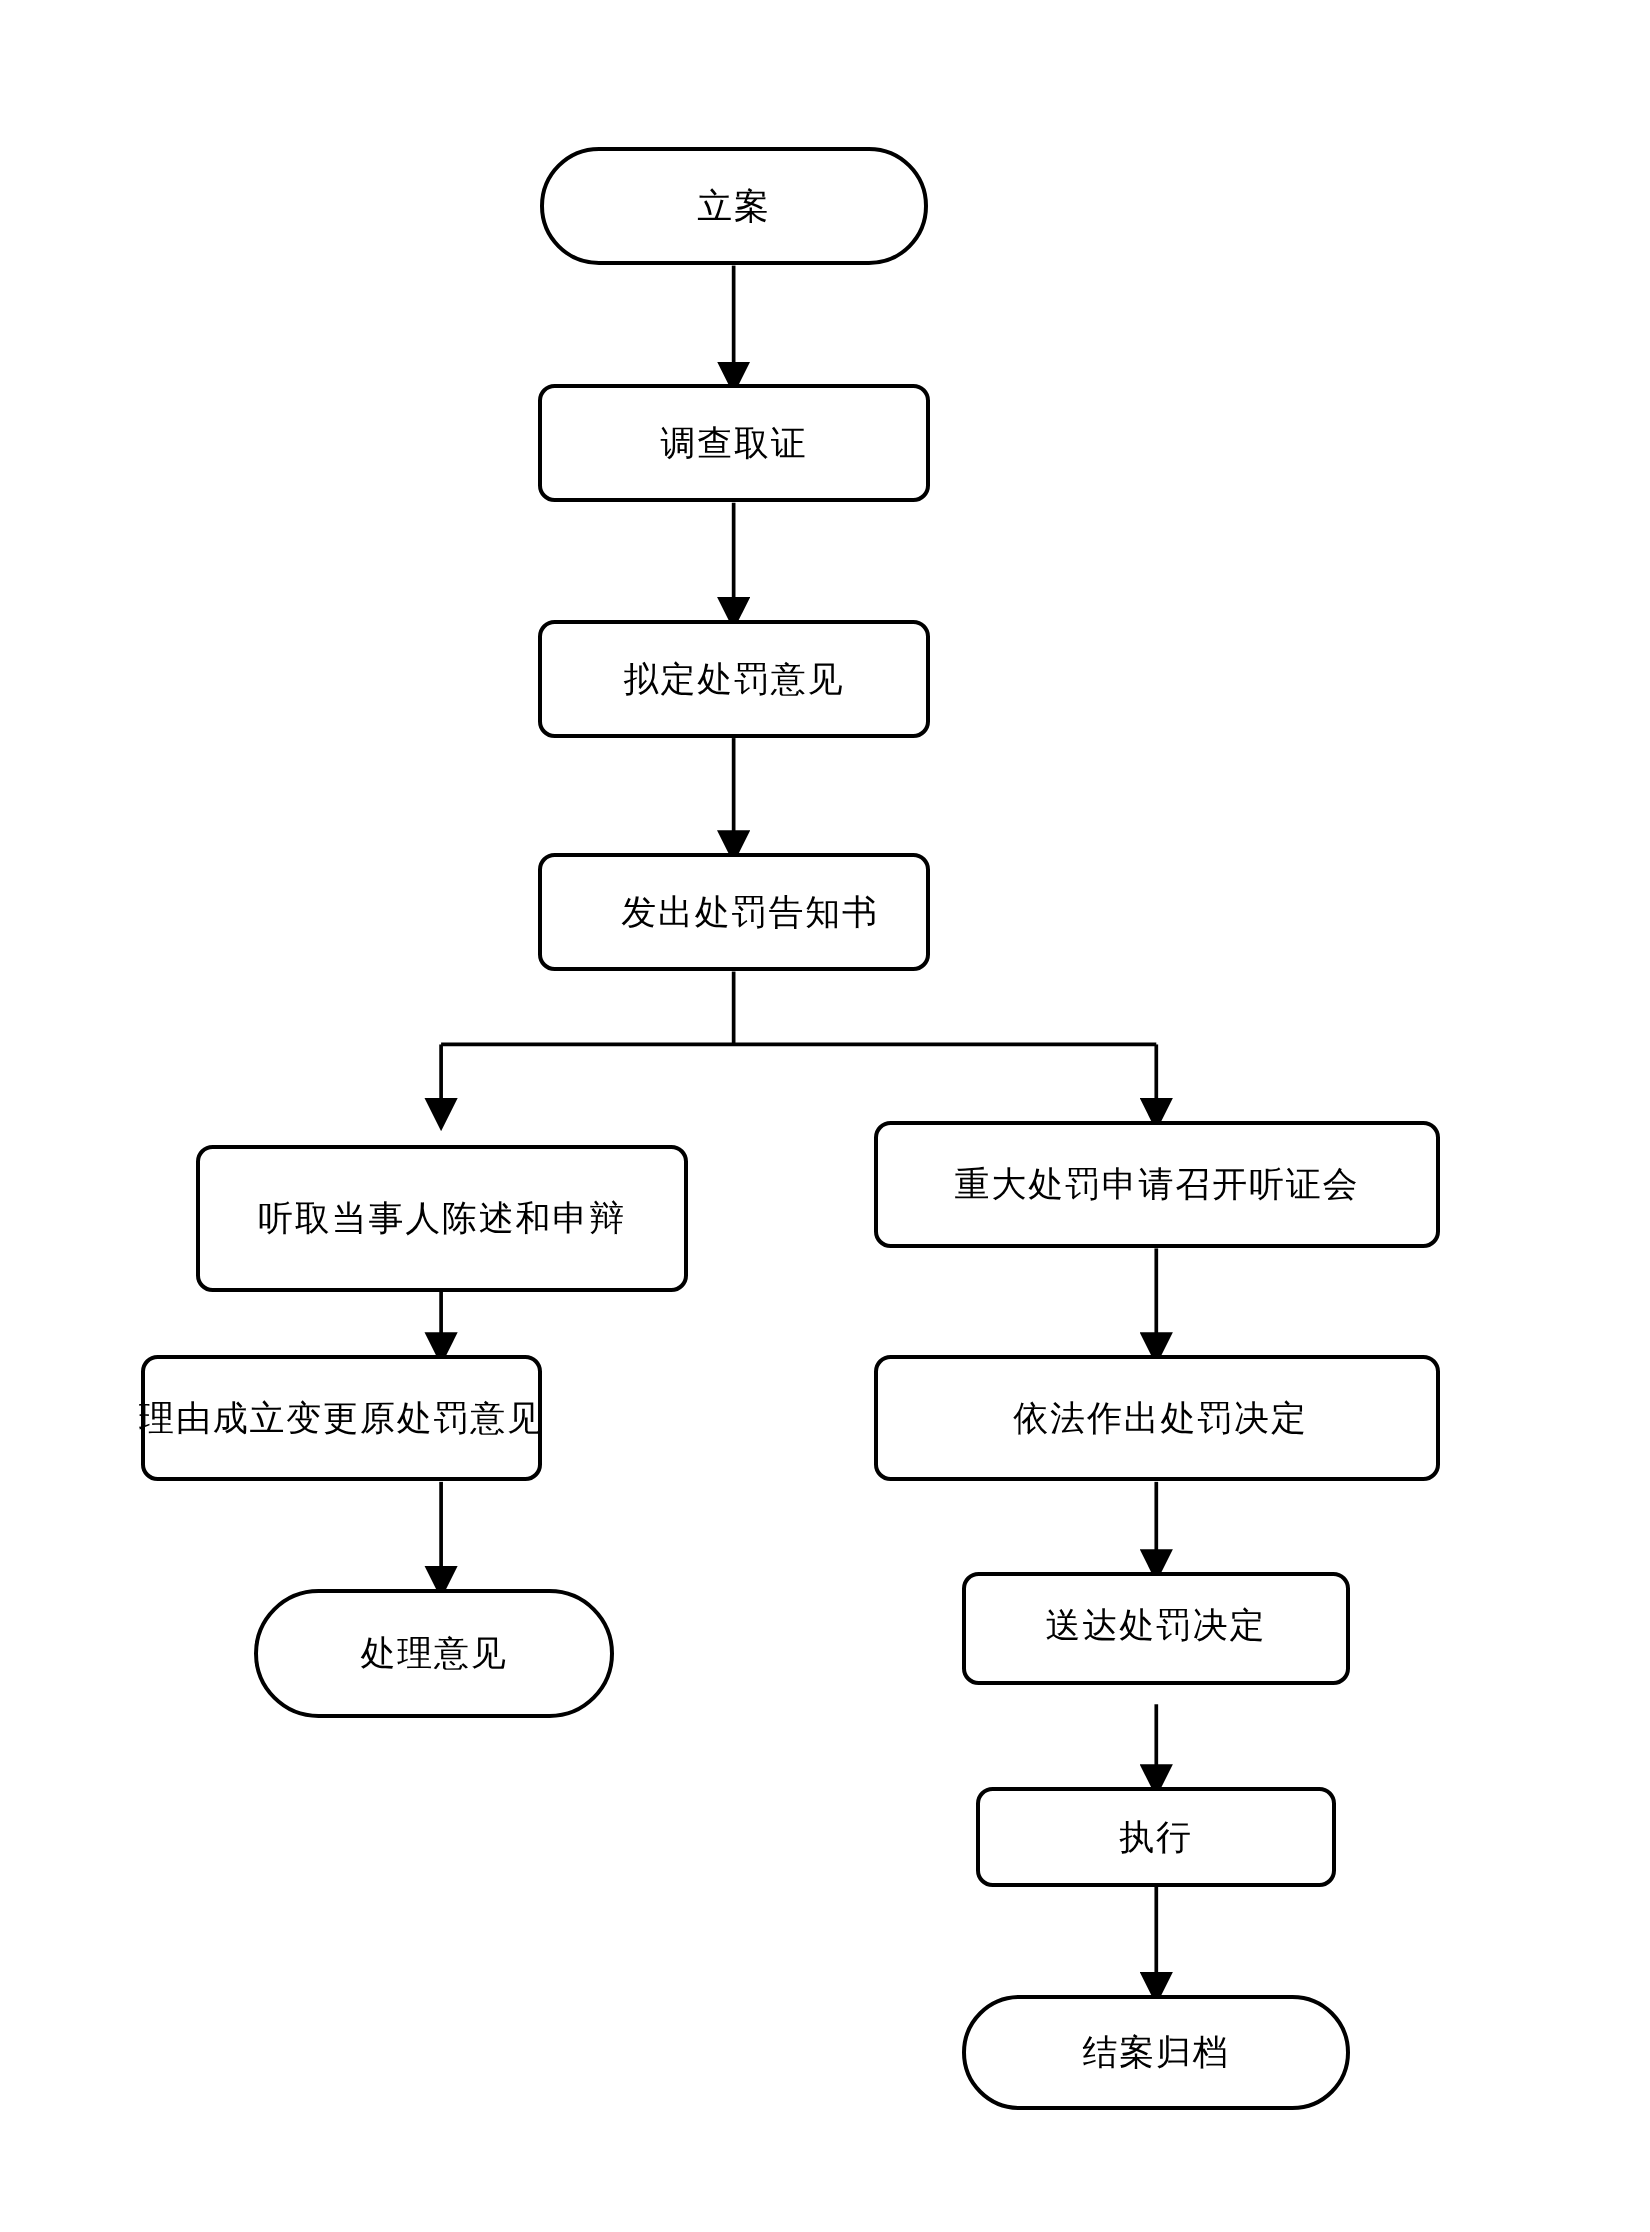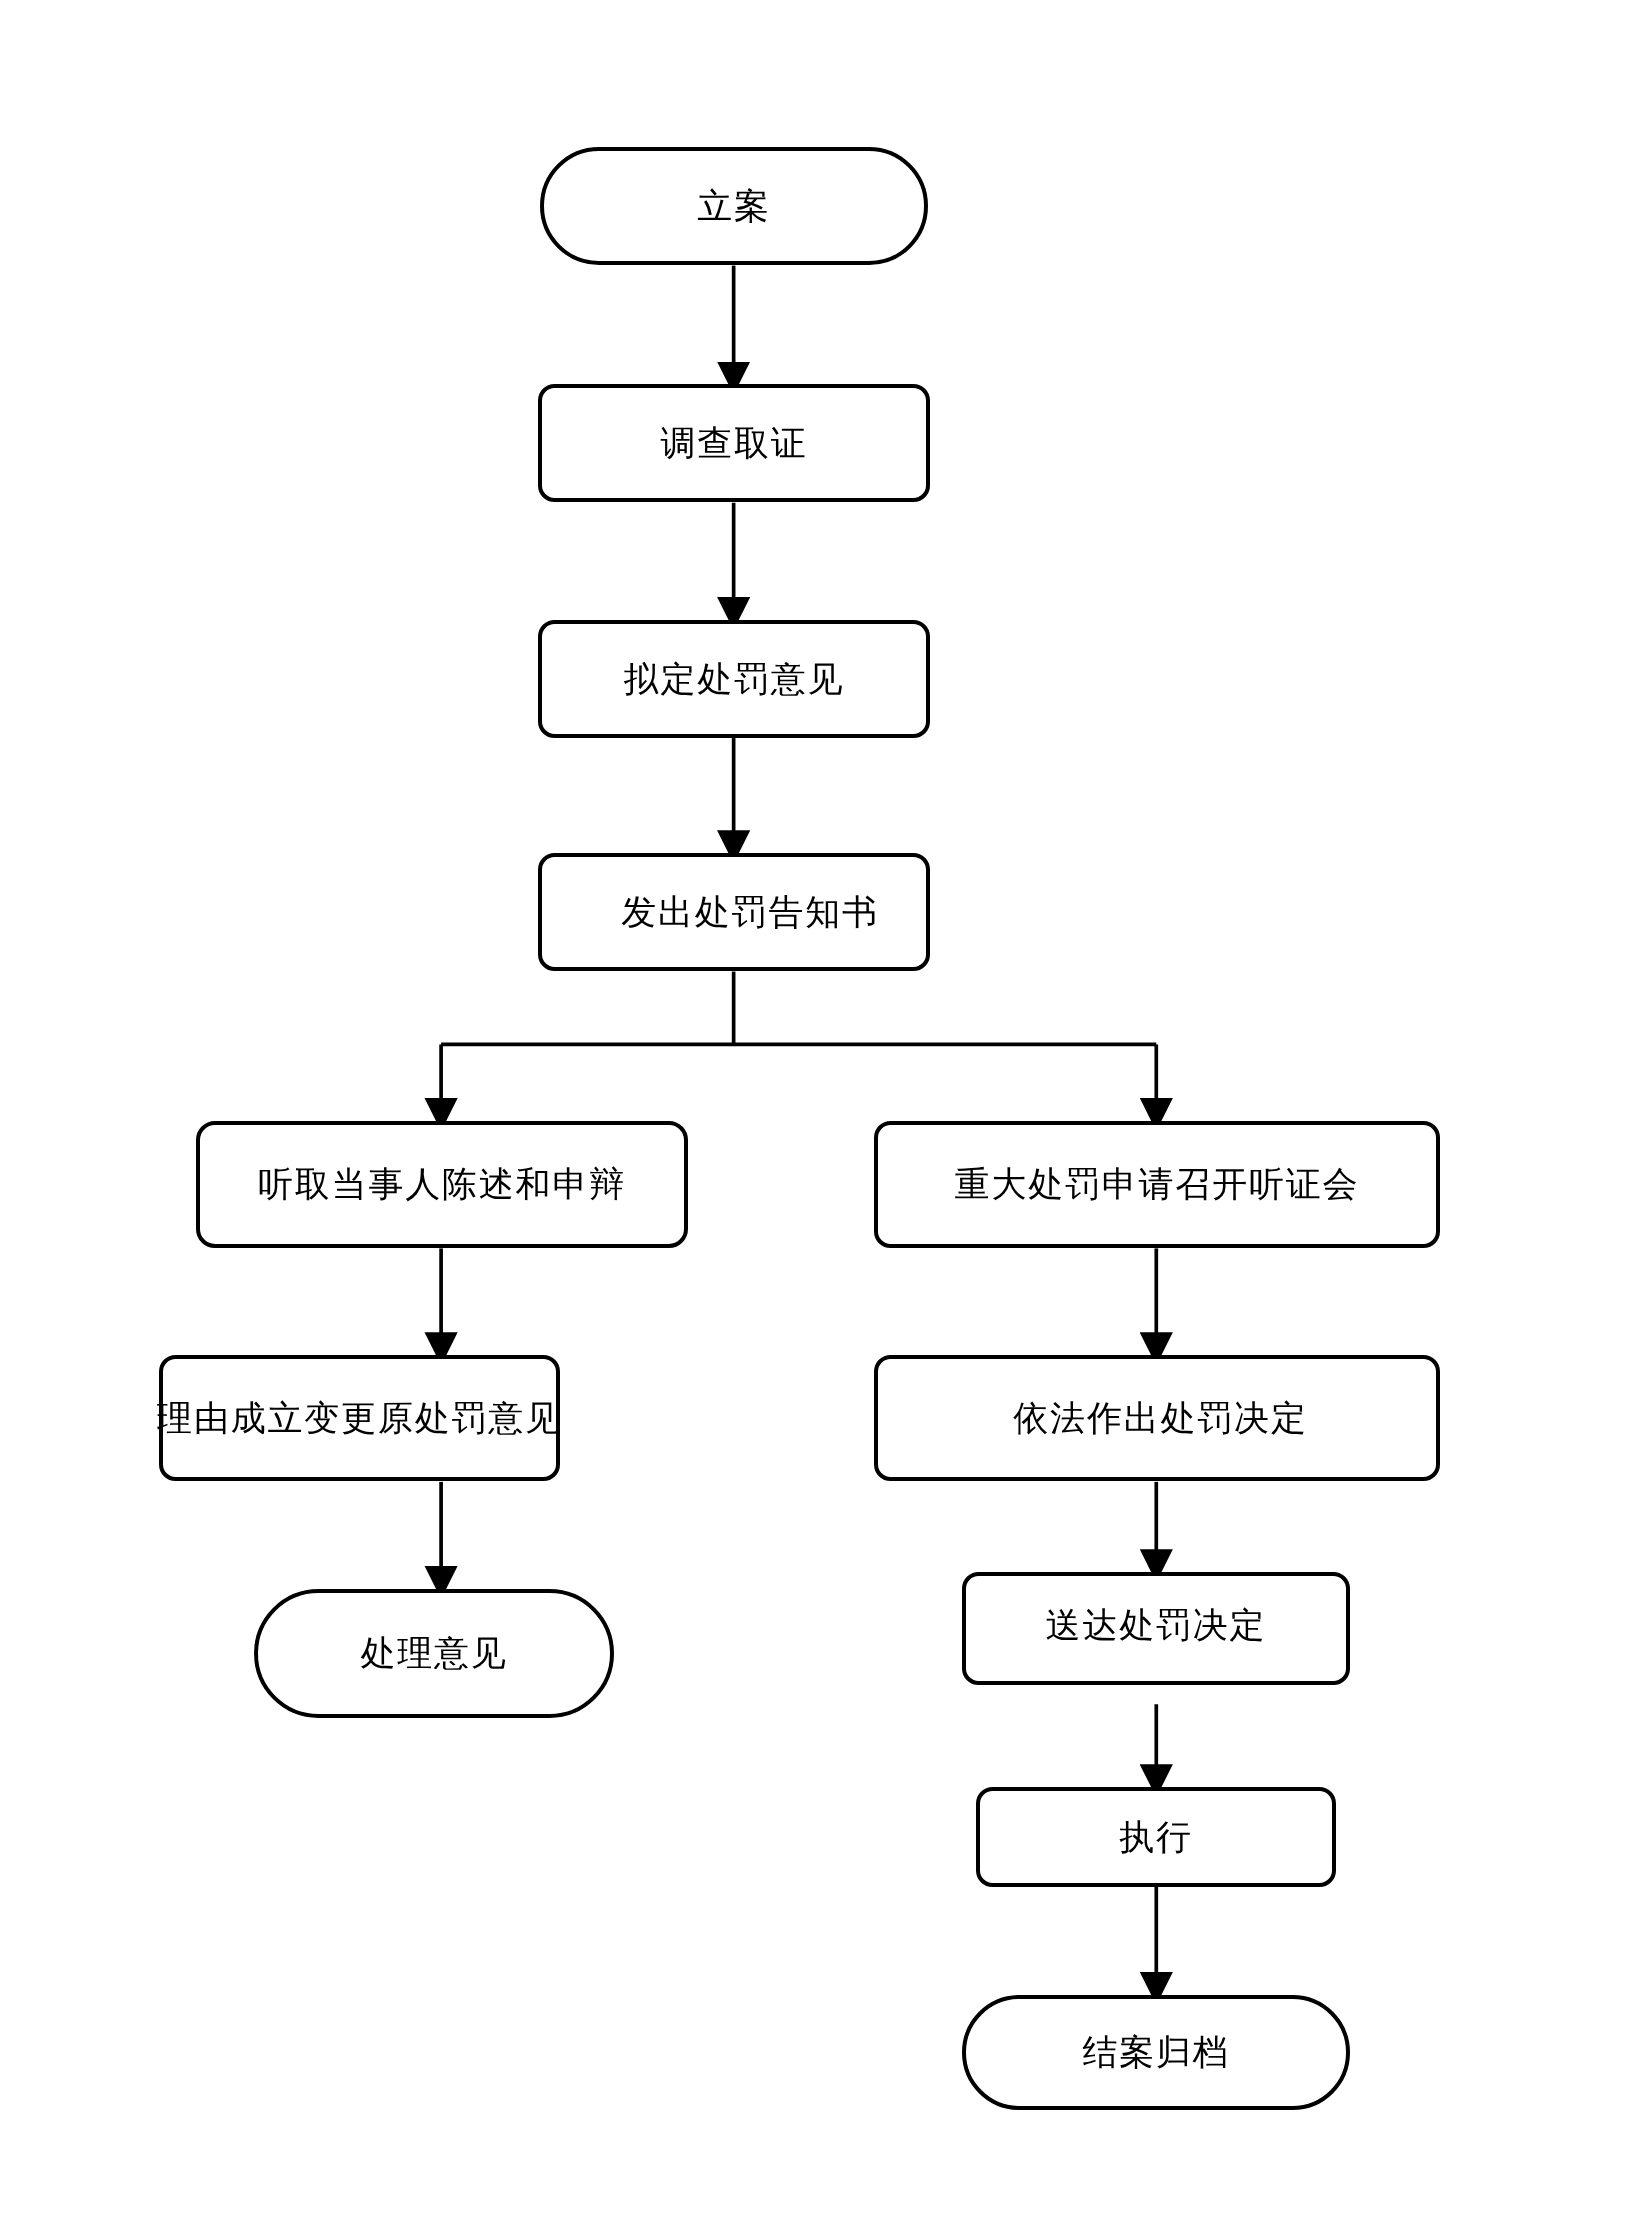--- a/index.html
+++ b/index.html
@@ -29,23 +29,23 @@
     font-size:35px;
     letter-spacing:1.8px;
     white-space:nowrap;
     font-weight:400;
   }
   
   #n-liuan        {left:540px; top:118px;  width:388px; height:118px;}
   #n-investigate  {left:538px; top:355px;  width:392px; height:118px;}
   #n-draft        {left:538px; top:591px;  width:392px; height:118px;}
   #n-notice       {left:538px; top:824px;  width:392px; height:118px;padding-left:32px;}
-  #n-statement    {left:196px; top:1092px; width:307px; height:127px;border-radius:19px;}
+  #n-statement    {left:196px; top:1116px; width:307px; height:147px;}
   #n-hearing      {left:874px; top:1092px; width:566px; height:127px;}
-  #n-change       {left:159px; top:1326px; width:401px; height:126px;}
+  #n-change       {left:141px; top:1326px; width:401px; height:126px;}
   #n-opinion      {left:254px; top:1560px; width:360px; height:129px;}
   #n-decision     {left:874px; top:1326px; width:566px; height:126px;padding-left:7px;}
   #n-serve        {left:962px;top:1543px; width:388px; height:113px;font-family:Liberation Mono, monospace;}
   #n-execute      {left:976px;top:1758px; width:360px; height:100px;}
   #n-archive      {left:962px;top:1966px; width:388px; height:115px;}
   
   #n-statement    {width:492px;}
 </style>
 </head>
 <body>

